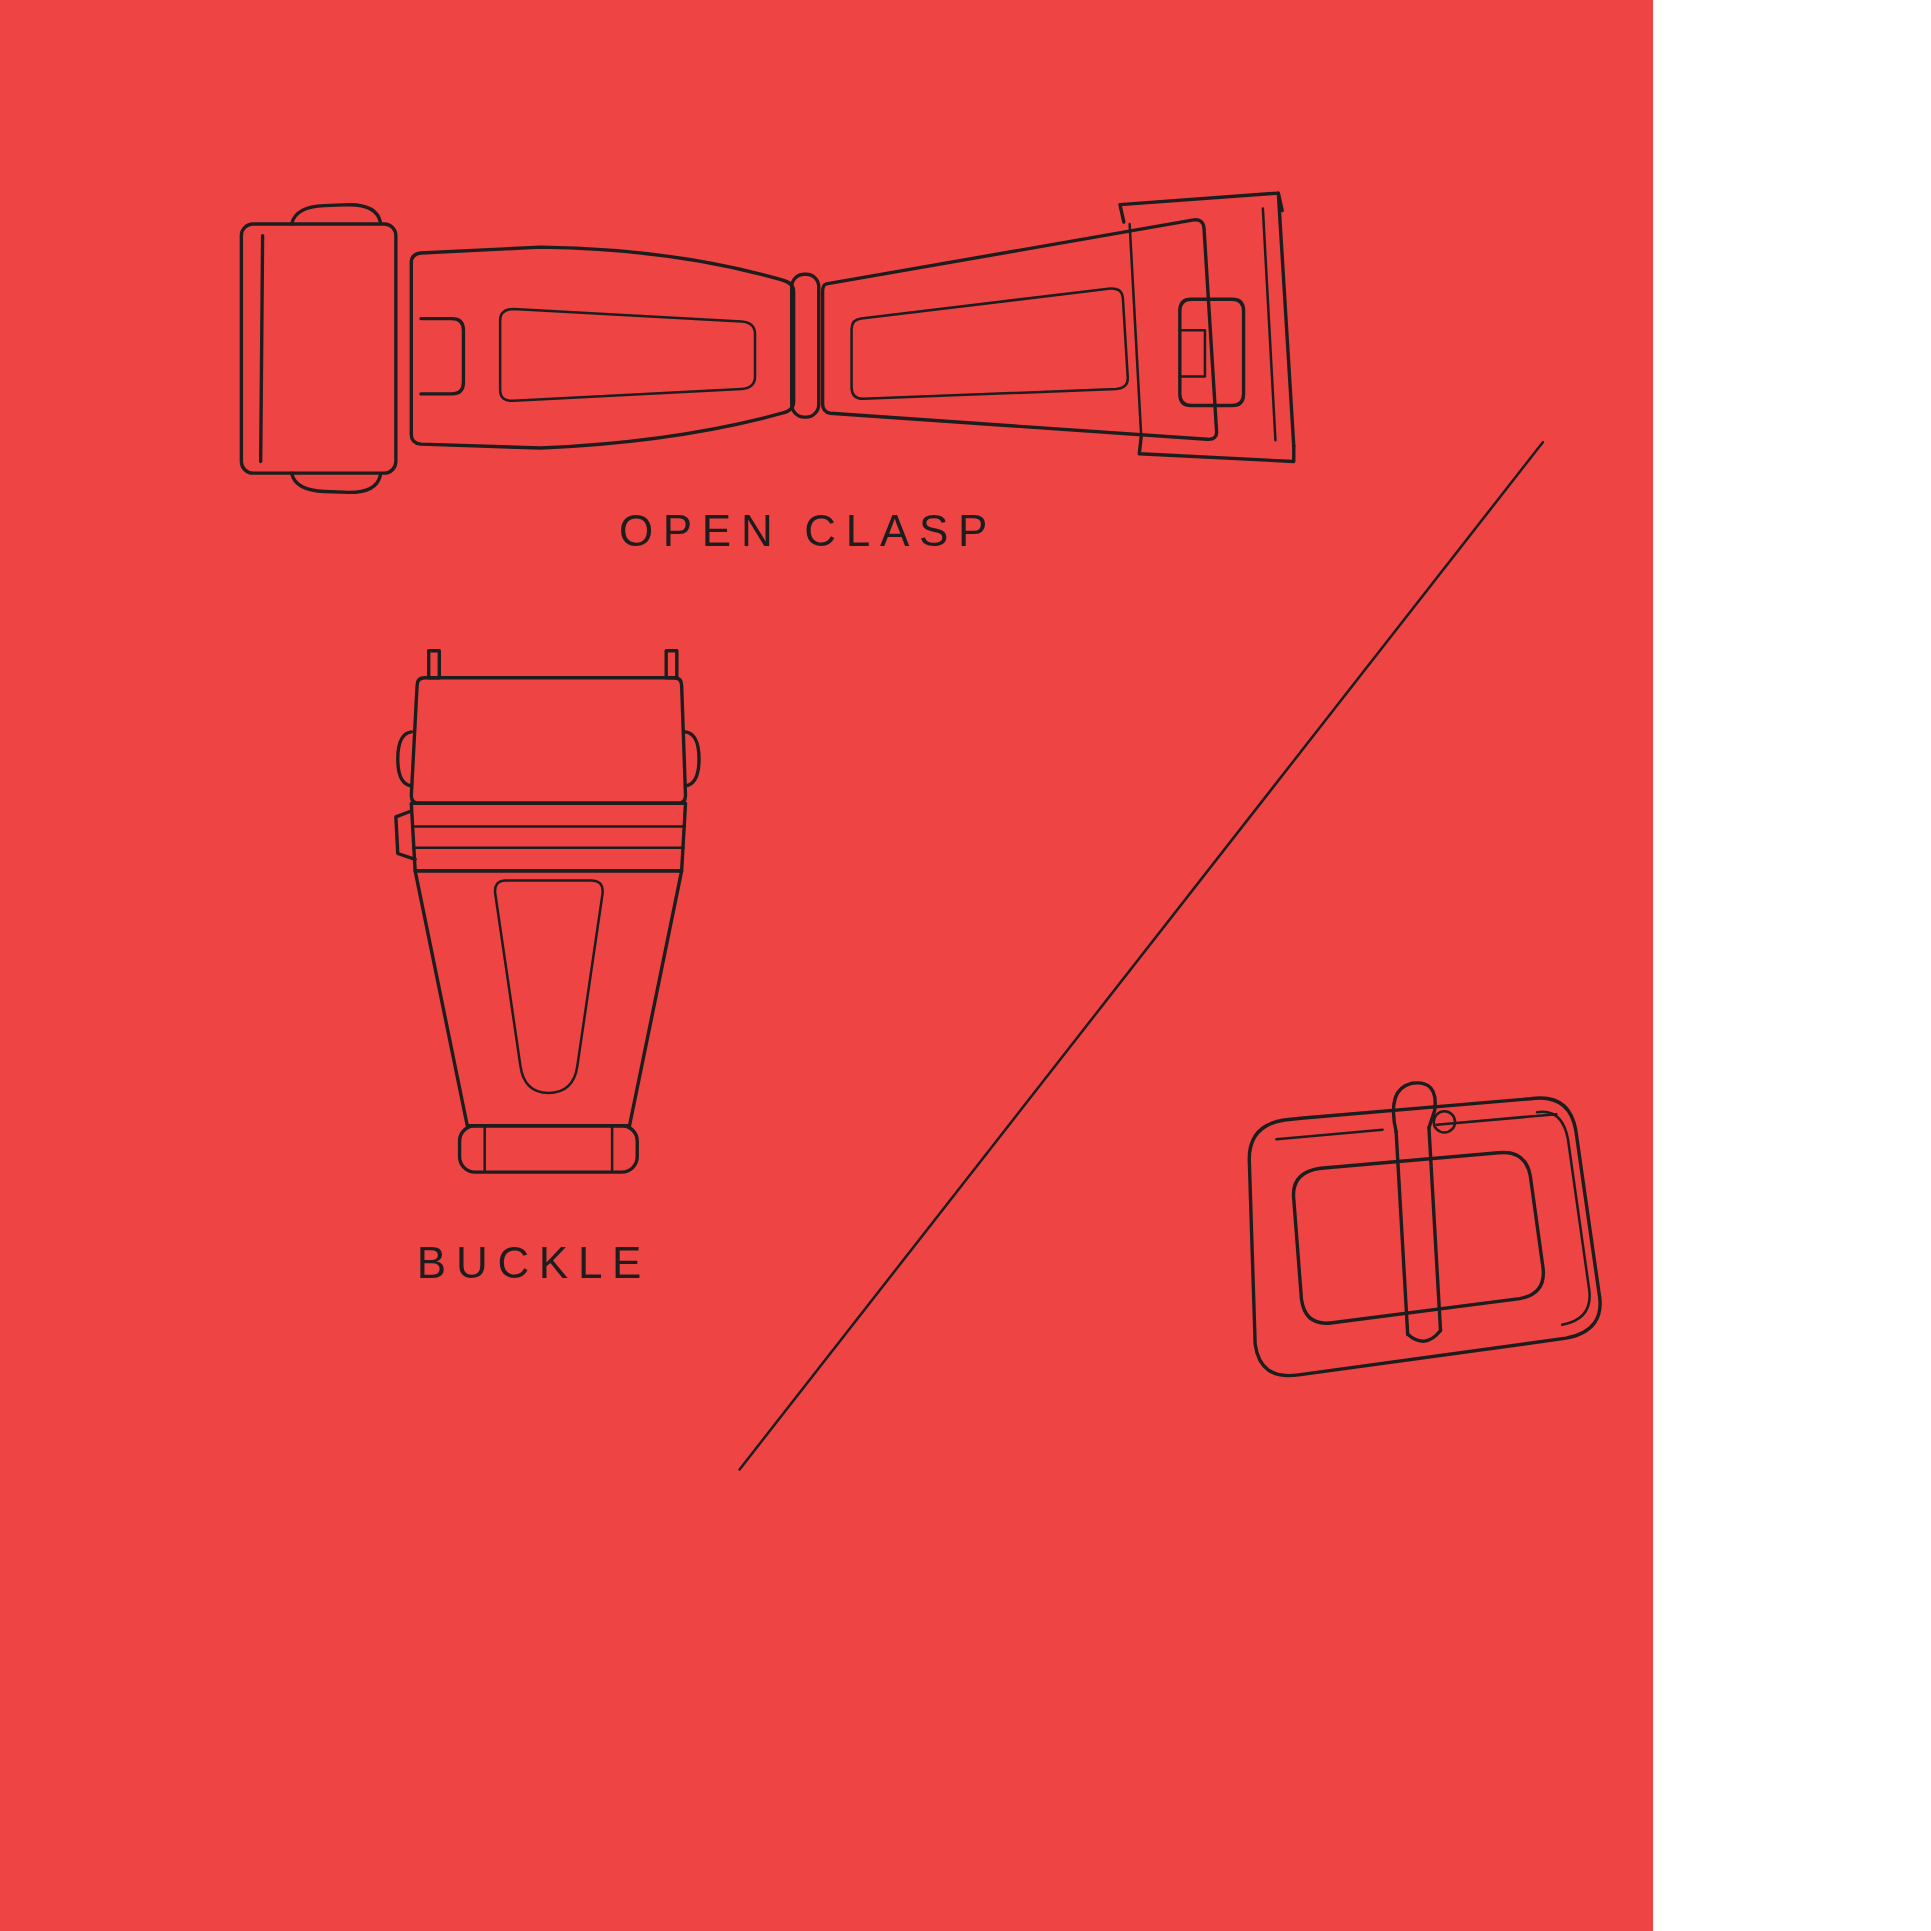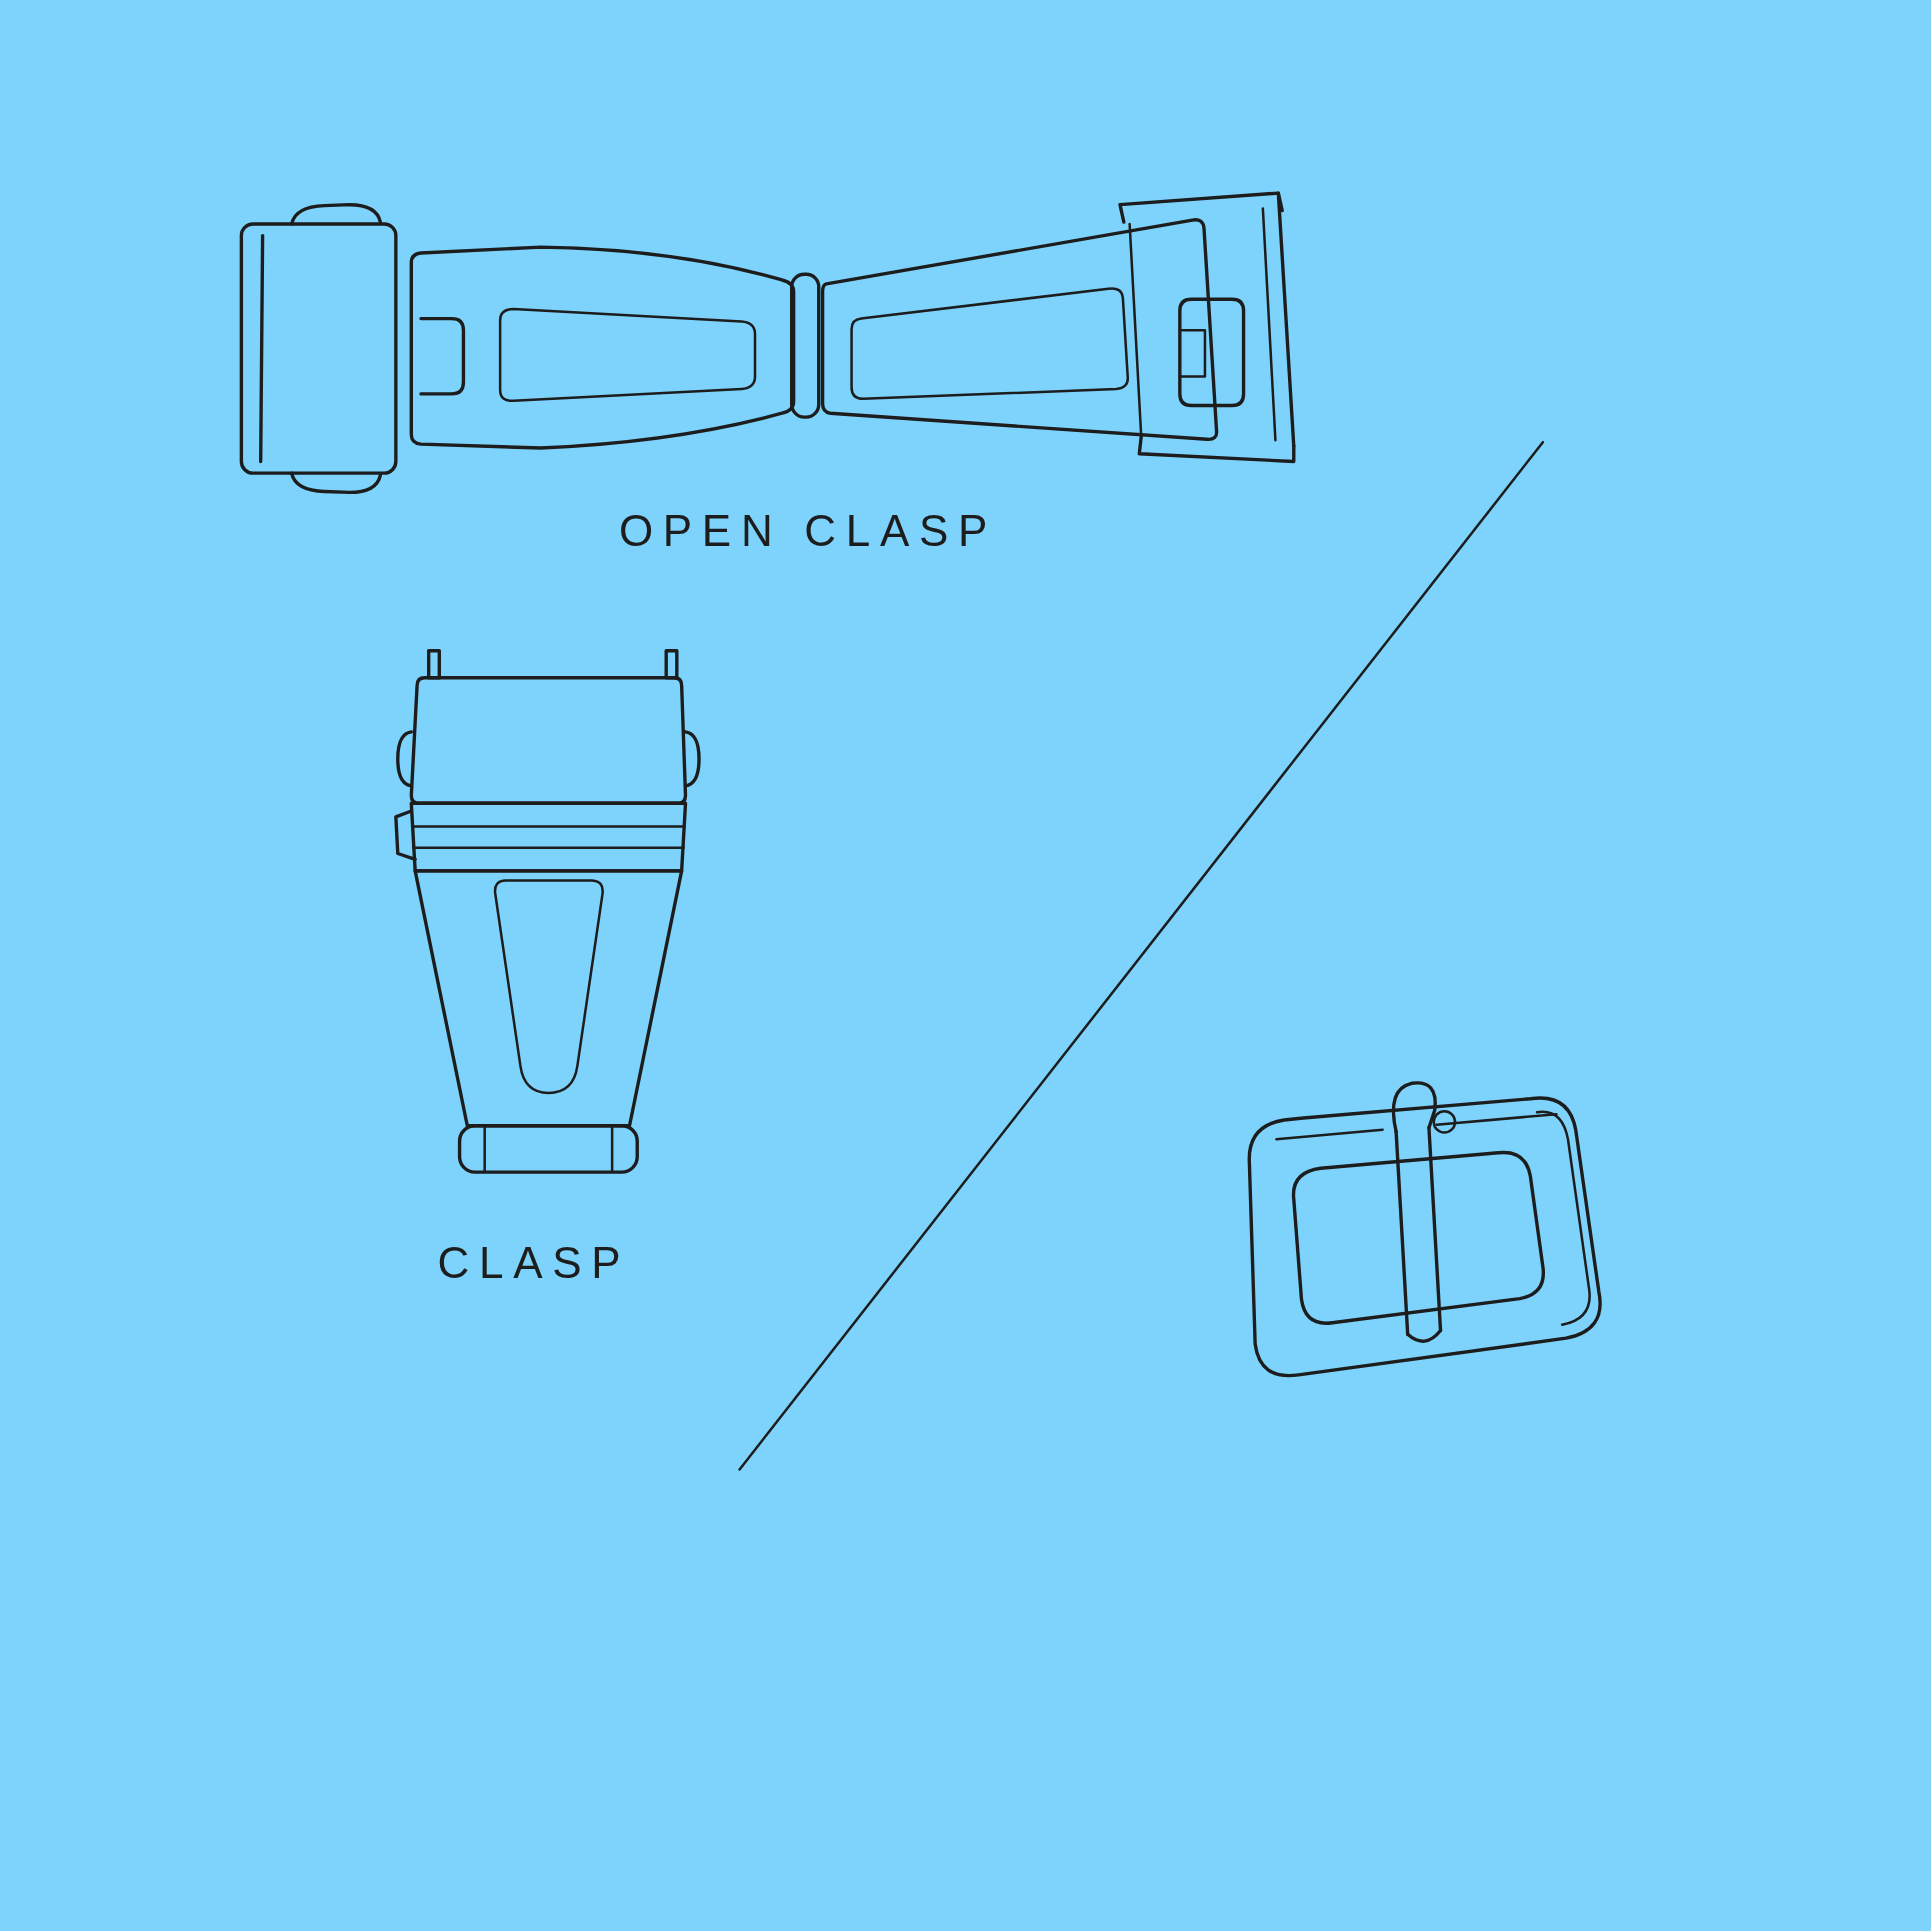--- a/index.html
+++ b/index.html
@@ -2,23 +2,23 @@
 <html><head>
 <meta charset="utf-8">
 <style>
   html, body {
     margin: 0;
     padding: 0;
     background: #ffffff;
   }
   .page {
     position: relative;
-    width: 1931px;
+    width: 1653px;
     height: 1931px;
-    background: #7dd3fc;
+    background: #ef4444;
     font-family: "Liberation Sans", sans-serif;
     color: #1d1d1d;
     overflow: hidden;
   }
   .diagram-svg {
     position: absolute;
     left: 0;
     top: 0;
     width: 1931px;
     height: 1931px;
@@ -129,17 +129,17 @@
       <path d="M 1446 1172 L 1458 1382"></path>
       <path d="M 1480 1168 L 1492 1378"></path>
       <path d="M 1458 1382 Q 1476 1398 1492 1378"></path>
       <path d="M 1446 1172 Q 1436 1128 1462 1122 Q 1490 1118 1486 1150 L 1480 1168"></path>
       <circle class="thin" cx="1496" cy="1162" r="11"></circle>
     </g>
   </svg>
 
   <div class="caption caption-open">OPEN CLASP</div>
 
-  <div class="caption caption-closed">CLASP</div>
+  <div class="caption caption-closed">BUCKLE</div>
 
 
 </div>
 
 
 </body></html>

